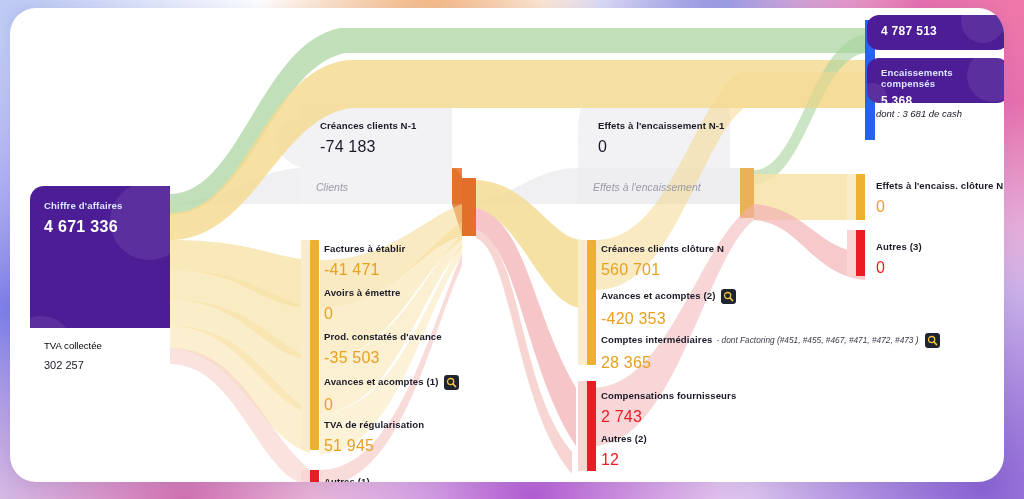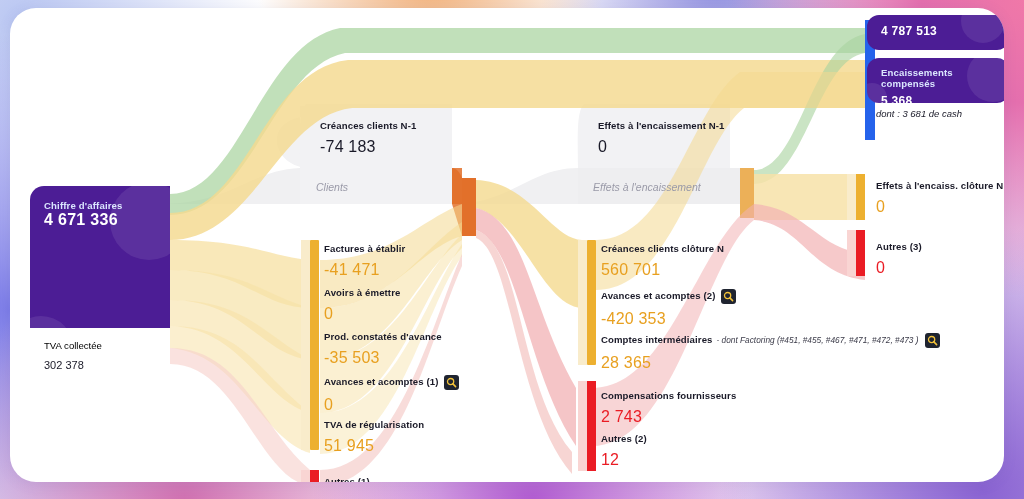--- a/index.html
+++ b/index.html
@@ -68,21 +68,21 @@
     border-radius: 12px;
     color: #fff;
     overflow: hidden;
   }
   .blue-card .bc-t {
     font-size: 9.6px; font-weight: bold; color: #dbe6ff; display: block;
     letter-spacing: .15px;
   }
   .blue-card .bc-v {
     font-size: 16px; font-weight: bold; color: #ffffff; display: block;
-    margin-top: 0; letter-spacing: .3px;
+    margin-top: 7px; letter-spacing: .3px;
   }
   .blue-card .blob {
     position: absolute; border-radius: 50%;
     background: rgba(255,255,255,.085); pointer-events: none;
   }
   .white-node {
     position: absolute;
     background: #ffffff;
   }
   .sub-note {
@@ -198,21 +198,21 @@
 
   <div class="blue-card" style="left:20px; top:178px; width:140px; height:178px; border-radius:14px 0 0 14px; padding:14px 0 0 14px;">
     <div class="blob" style="width:78px;height:78px;right:-18px;top:-4px;"></div>
     <div class="blob" style="width:66px;height:66px;left:-22px;bottom:-18px;"></div>
     <span class="bc-t">Chiffre d'affaires</span>
     <span class="bc-v">4 671 336</span>
   </div>
 
   <div class="white-node" style="left:20px; top:320px; width:140px; height:60px; padding:12px 0 0 14px;">
     <span class="t" style="font-weight:normal;font-size:9.6px;display:block;">TVA collectée</span>
-    <span class="v dark" style="font-size:11px;margin-top:8px;display:block;">302 378</span>
+    <span class="v dark" style="font-size:11px;margin-top:8px;display:block;">302 257</span>
   </div>
 
   <div class="group-lbl" style="left:306px; top:173px;">Clients</div>
   <div class="group-lbl" style="left:583px; top:173px;">Effets à l'encaissement</div>
 
   <div class="lbl" style="left:310px; top:112px;">
     <span class="t">Créances clients N-1</span>
     <span class="v dark">-74 183</span>
   </div>
 

